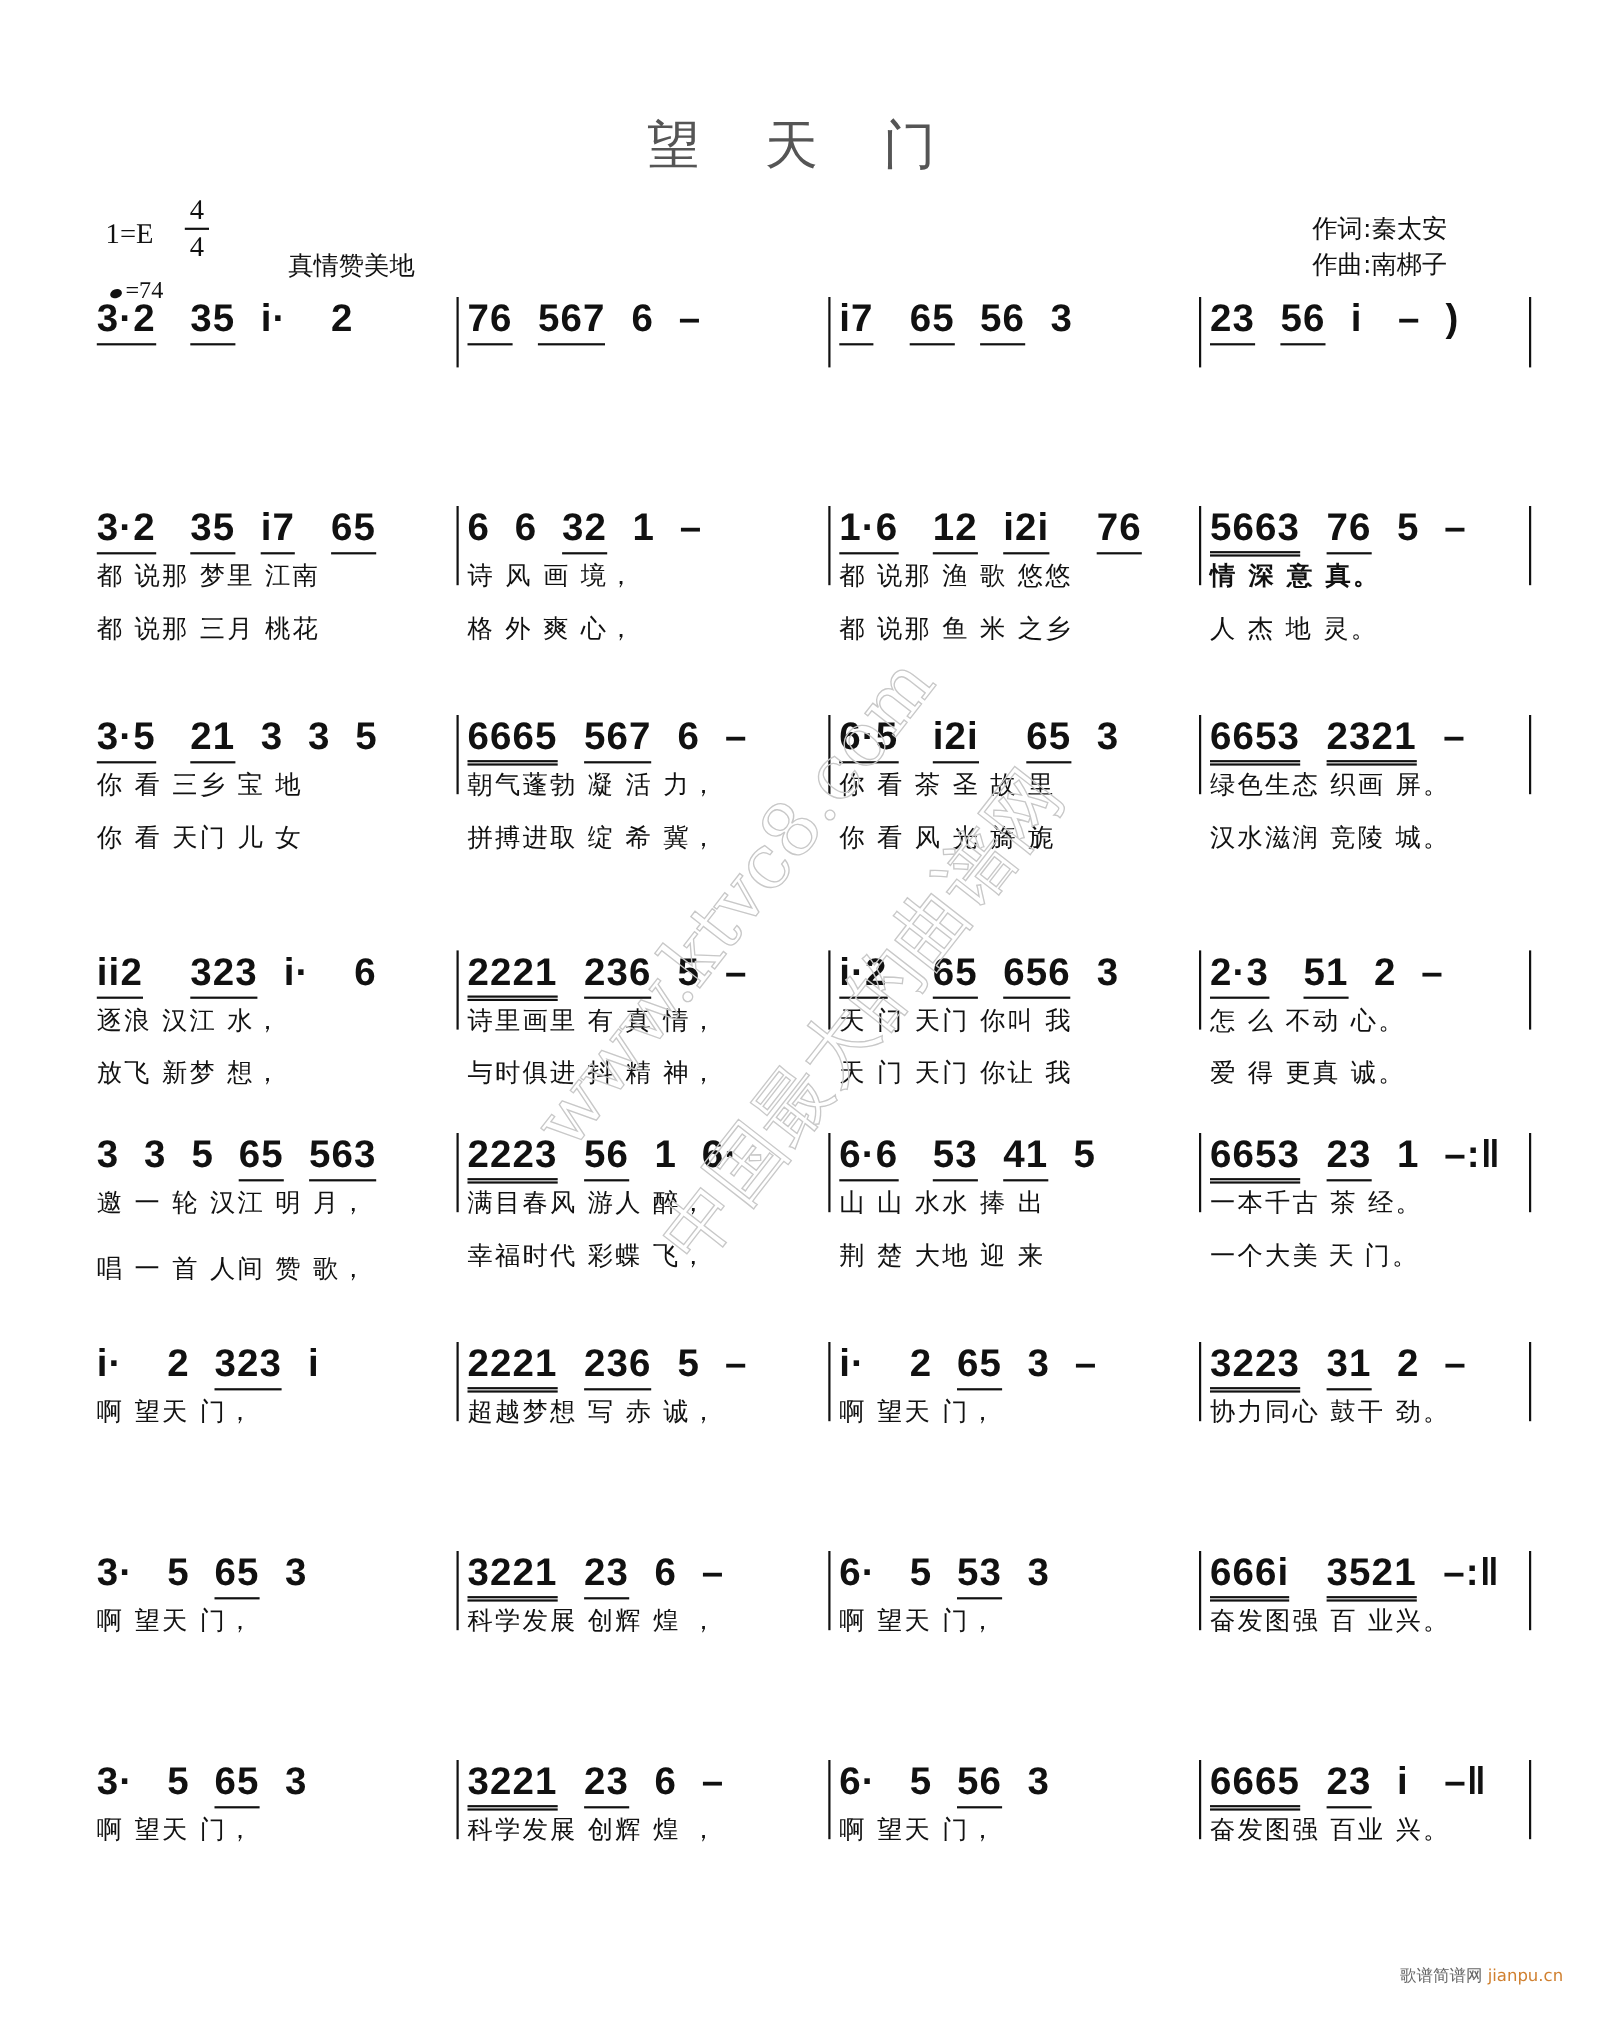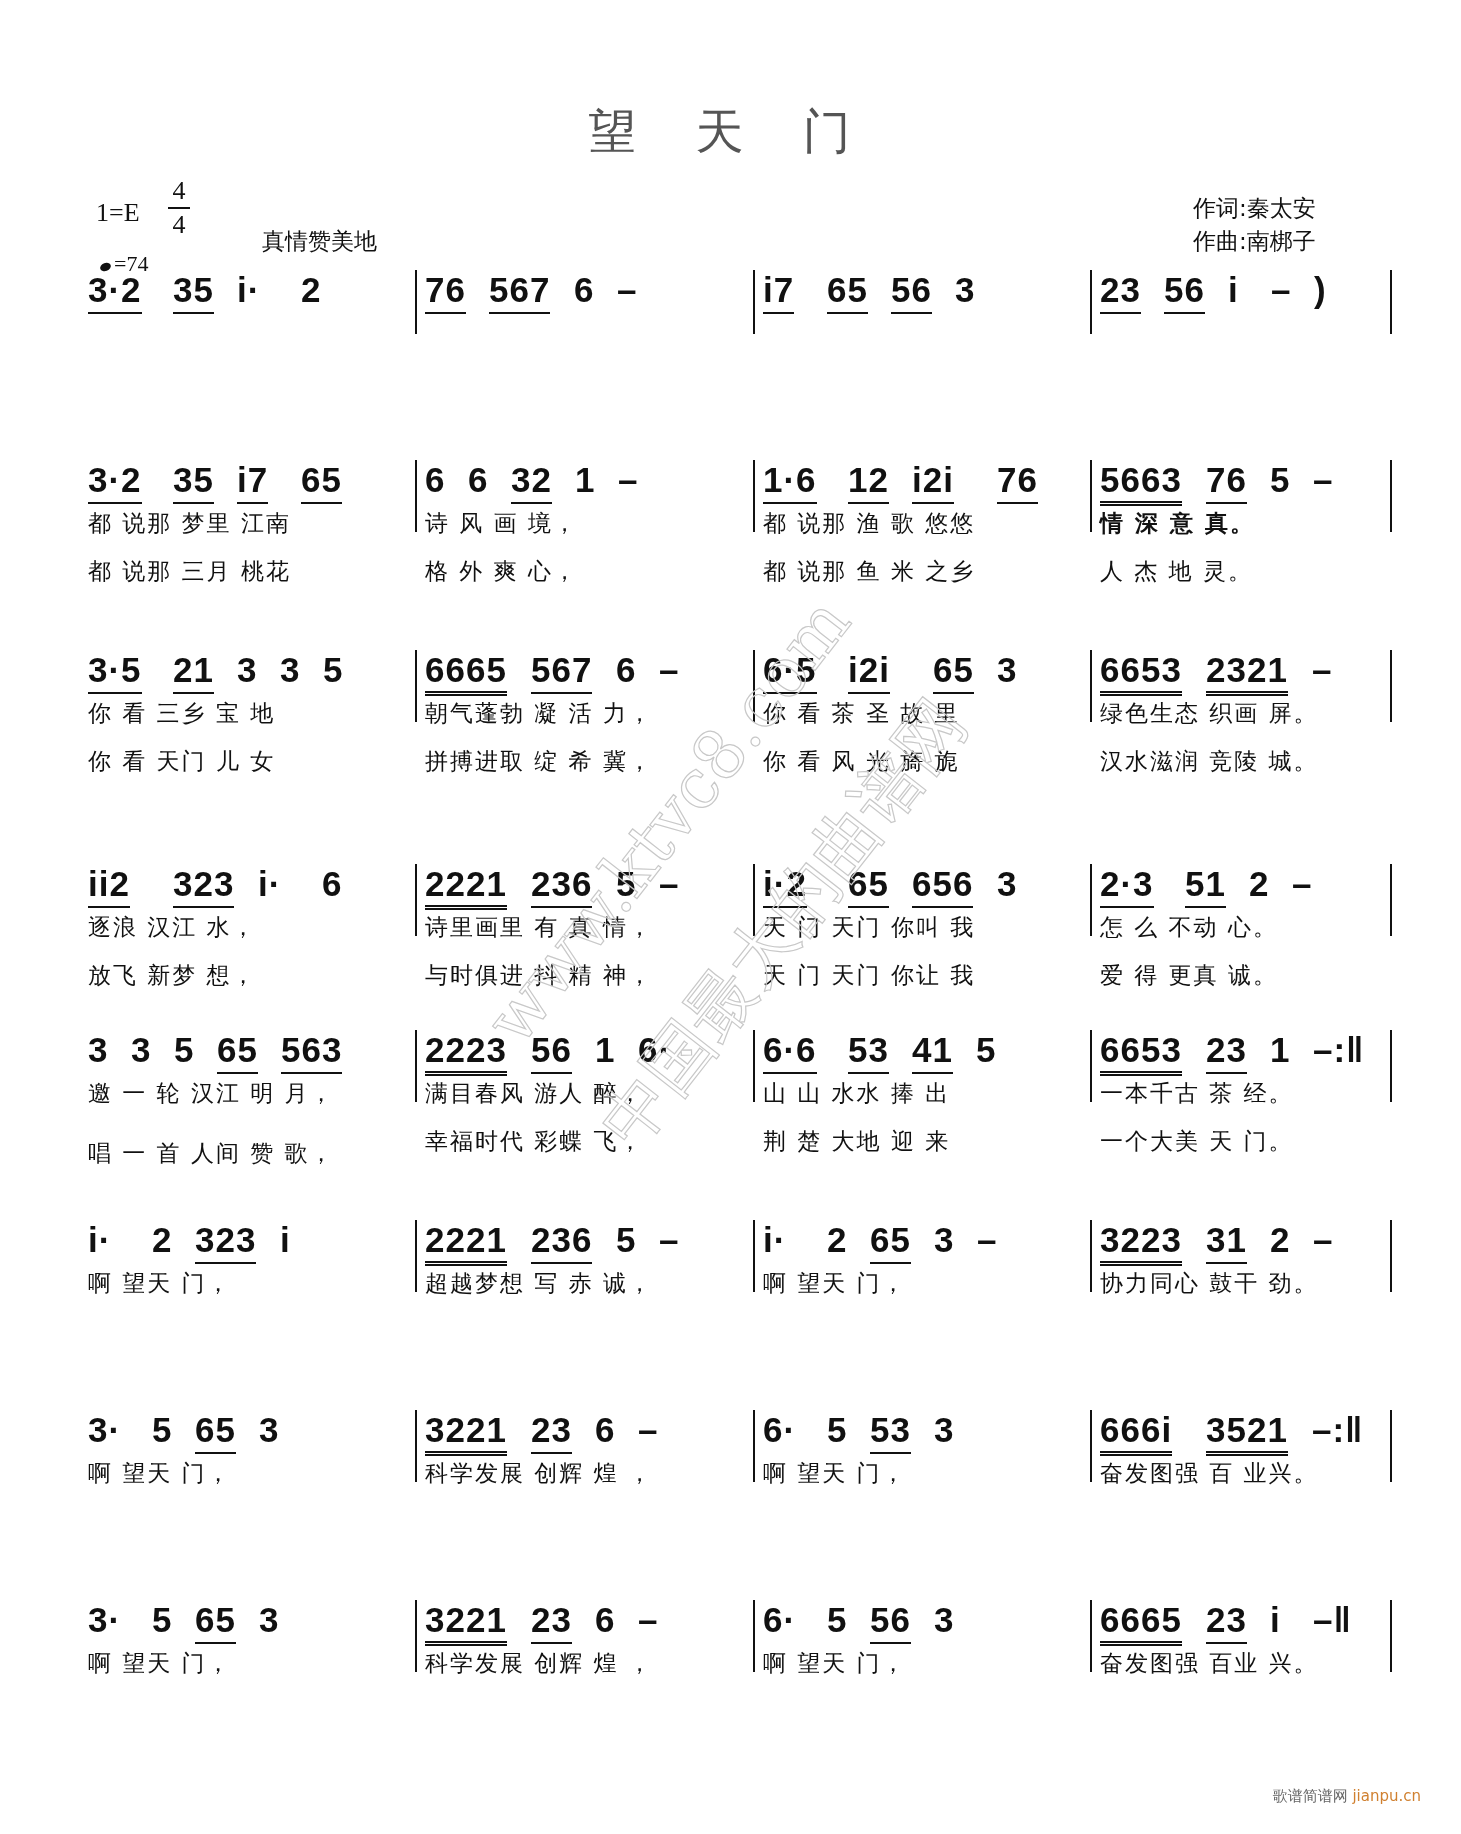--- a/index.html
+++ b/index.html
@@ -277,21 +277,21 @@
         <div class="lyric" style="top: 96px; left: 0px;">荆 楚 大地 迎   来</div>
       </div>
       <div class="measure" style="left: 1100px; width: 320px;">
         <div class="notes">
           <span class="g ul2" style="left: 0px;">6653</span>
           <span class="g ul1" style="left: 106px;">23</span>
           <span class="g" style="left: 170px;">1</span>
           <span class="g" style="left: 213px;">–:‖</span>
         </div>
         <div class="lyric" style="top: 48px; left: 0px;">一本千古 茶   经。</div>
-        <div class="lyric" style="top: 96px; left: 0px;">一个大美 天   门。</div>
+        <div class="lyric" style="top: 96px; left: 0px; font-family: Liberation Serif, serif;">一个大美 天   门。</div>
       </div>
     </div>
     <div class="row" style="top: 1220px;">
       <div class="bar-line" style="left: 415px; top: 0px; height: 72px;"></div>
       <div class="bar-line" style="left: 753px; top: 0px; height: 72px;"></div>
       <div class="bar-line" style="left: 1090px; top: 0px; height: 72px;"></div>
       <div class="bar-line" style="left: 1390px; top: 0px; height: 72px;"></div>
       <div class="measure" style="left: 88px; width: 320px;">
         <div class="notes">
           <span class="g" style="left: 0px;">i·</span>

